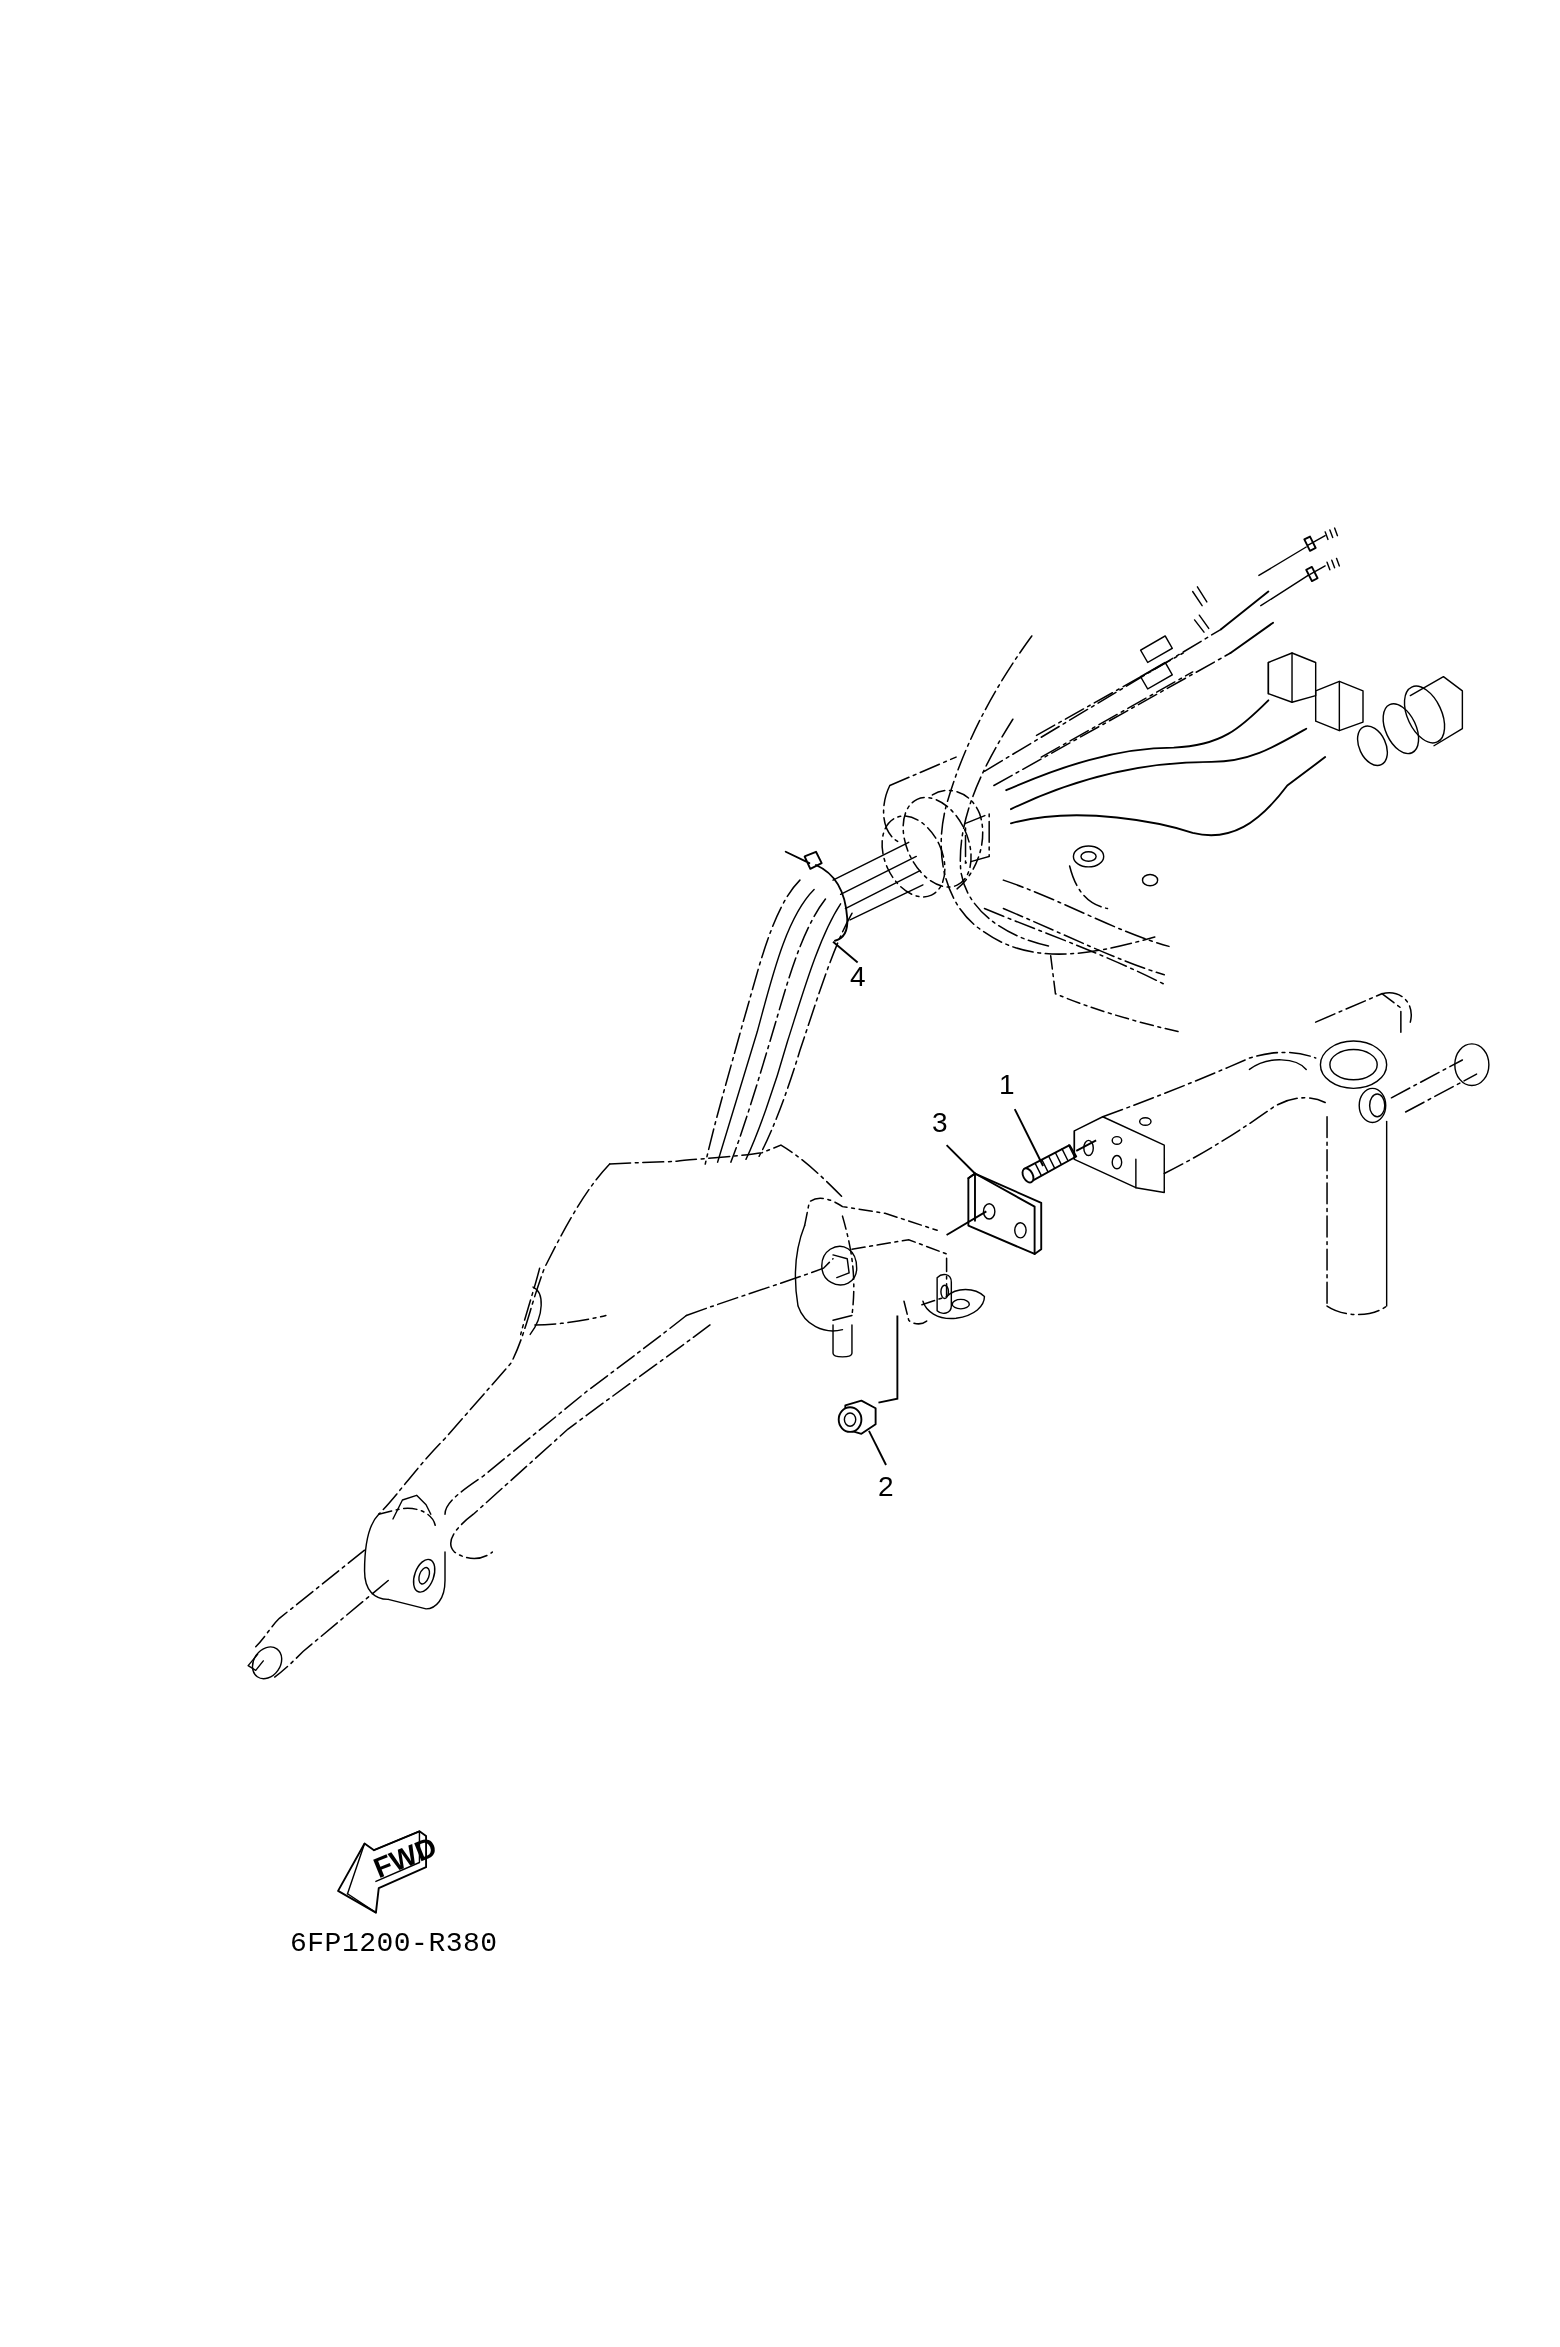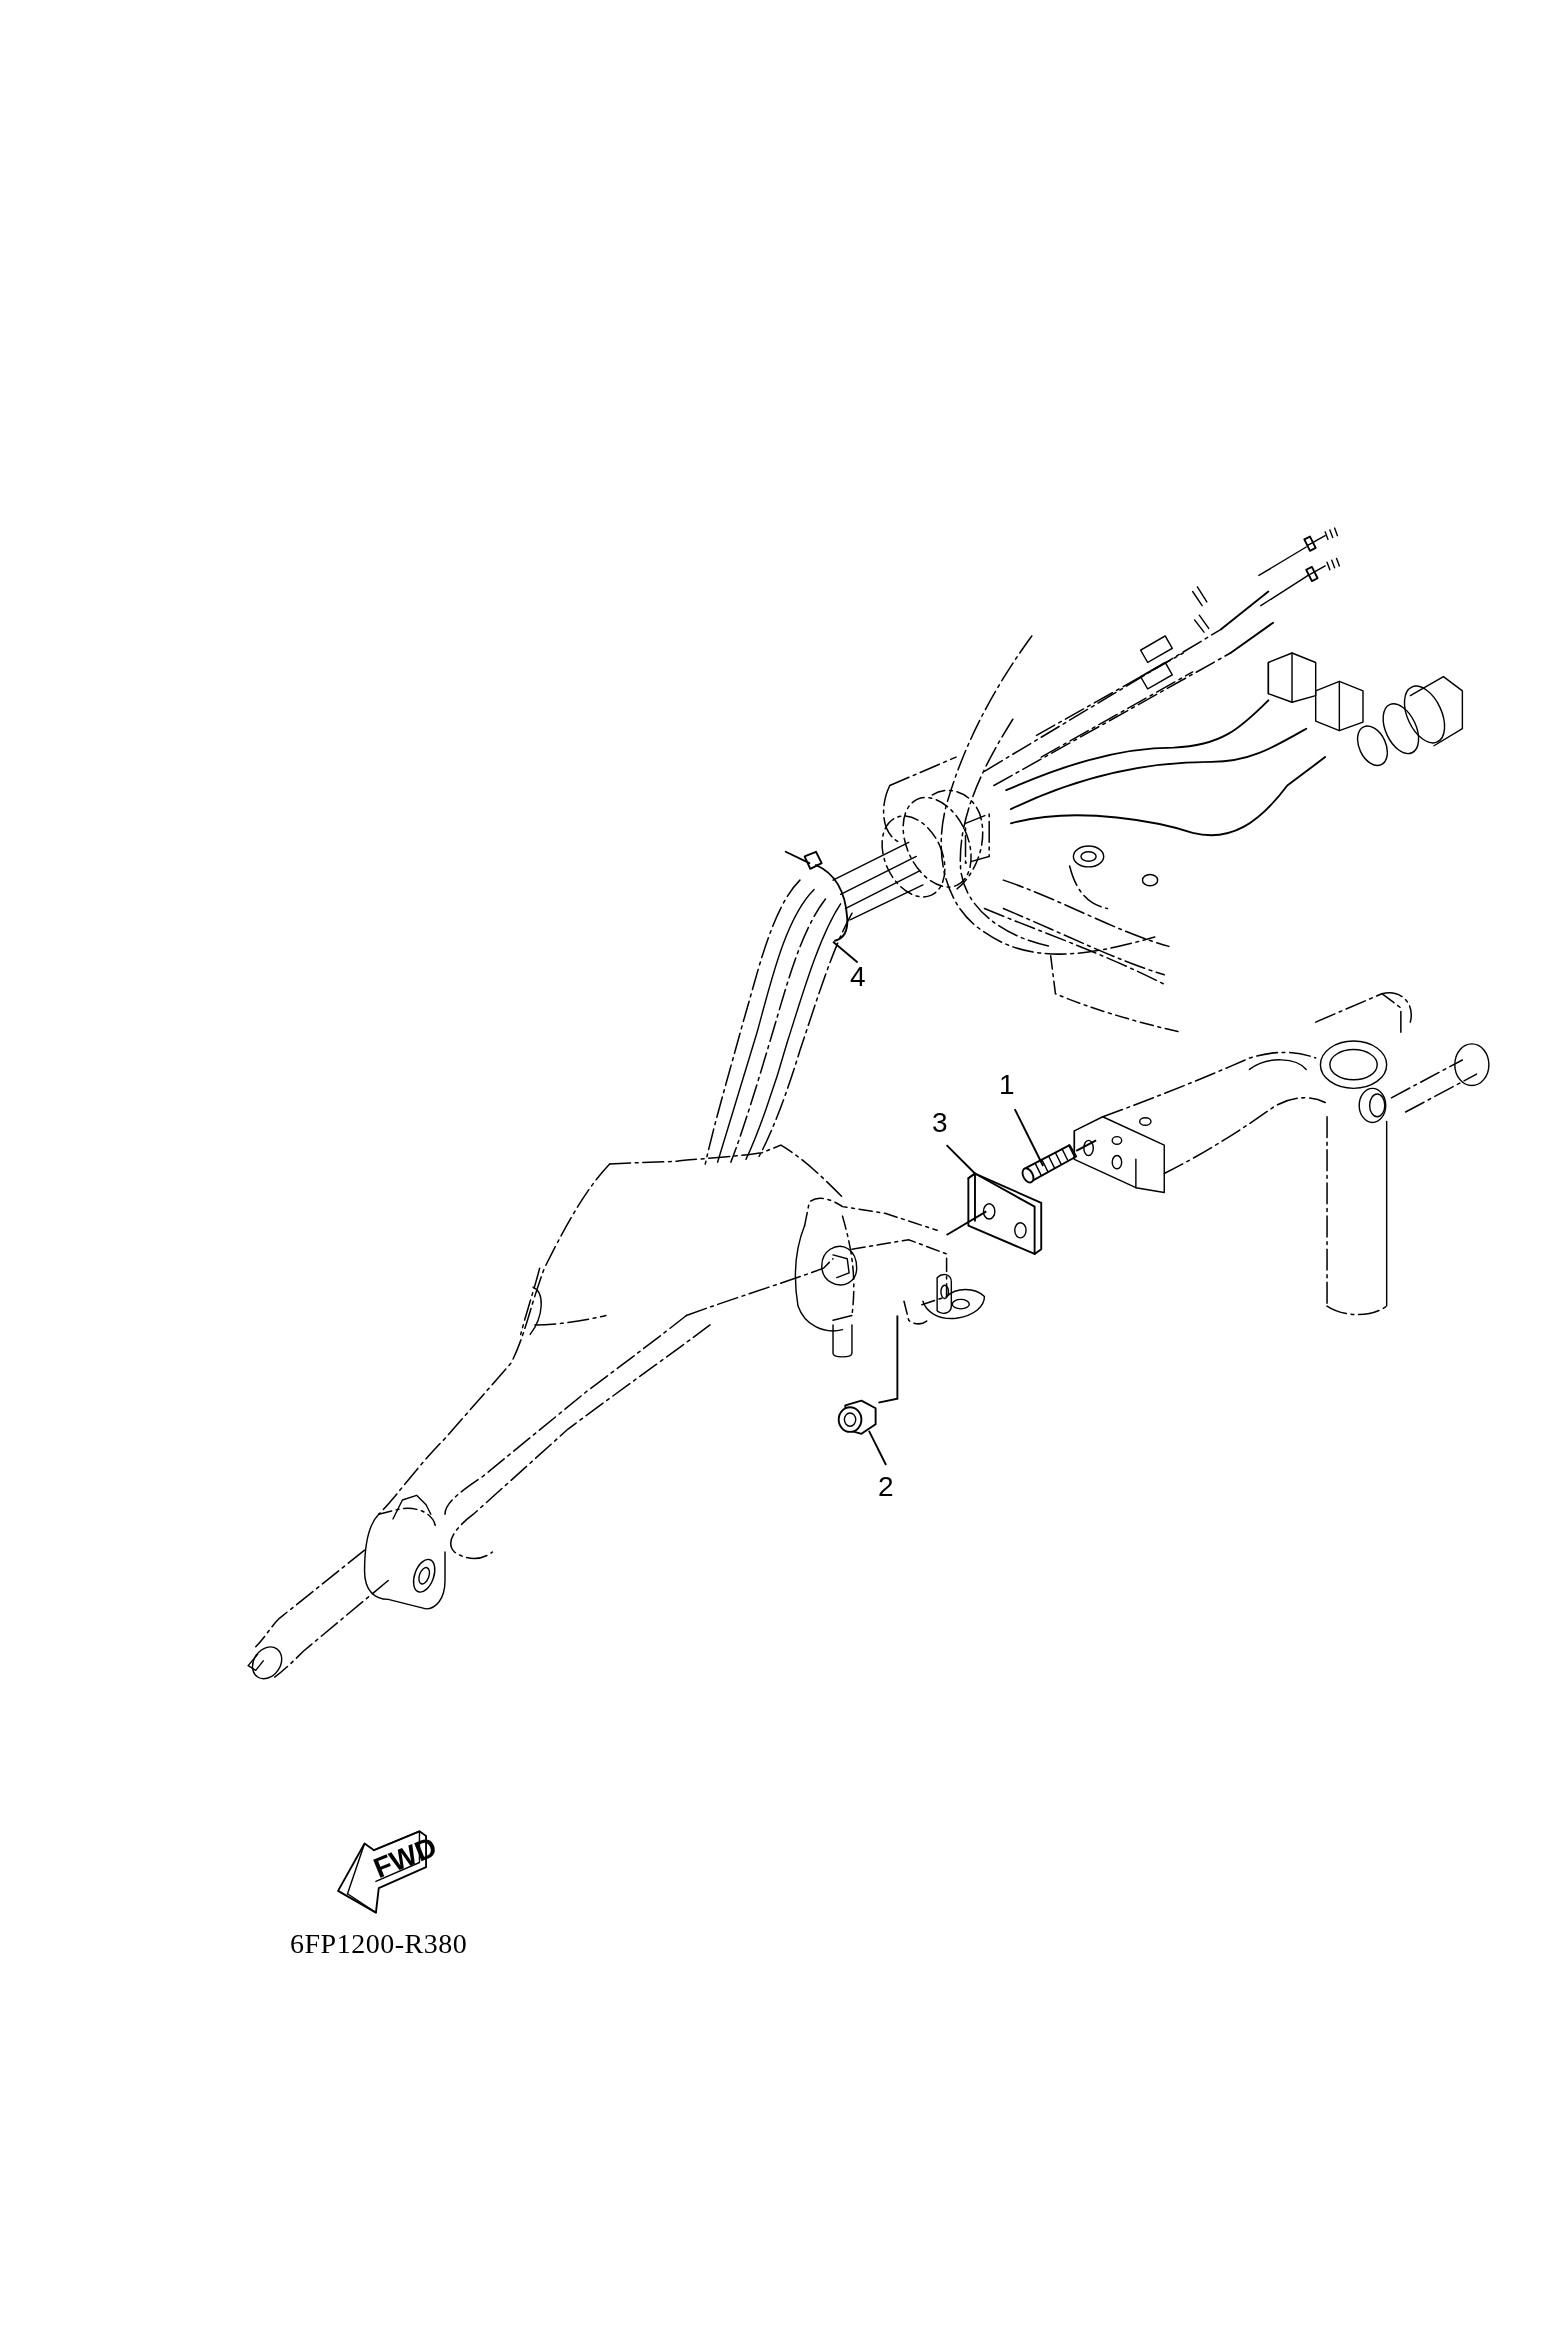--- a/index.html
+++ b/index.html
@@ -2,21 +2,21 @@
 <html style="font-size:15px"><head>
 <meta charset="utf-8">
 <style>
   html, body { margin: 0; padding: 0; background: #ffffff; }
   body { width: 1561px; height: 2348px; position: relative; overflow: hidden;
          font-family: "Liberation Sans", sans-serif; color: #000; }
   #diagram { position: absolute; left: 0; top: 0; width: 1561px; height: 2348px; }
   .callout { position: absolute; font-family: "Liberation Sans", sans-serif; font-size: 28px;
              line-height: 1; color: #000; }
   .partcode { position: absolute; left: 290px; top: 1928px; font-size: 28px; letter-spacing: 0.5px;
-              font-family: Liberation Serif, serif; color: #000; }
+              font-family: Liberation Mono, monospace; color: #000; }
   .fwd-text { font-family: "Liberation Sans", sans-serif; font-weight: bold; font-size: 30px; }
   svg .solid { fill: none; stroke: #000; stroke-width: 2; stroke-linecap: round; stroke-linejoin: round; }
   svg .thin  { fill: none; stroke: #000; stroke-width: 1.5; stroke-linecap: round; stroke-linejoin: round; }
   svg .phantom { fill: none; stroke: #000; stroke-width: 1.6; stroke-dasharray: 22 5 3 5; stroke-linecap: round; }
   svg .phantom2 { fill: none; stroke: #000; stroke-width: 1.6; stroke-dasharray: 14 5 3 5; stroke-linecap: round; }
   svg .leader { fill: none; stroke: #000; stroke-width: 2; }
   svg .white { fill: #fff; }
 </style>
 </head>
 <body>

